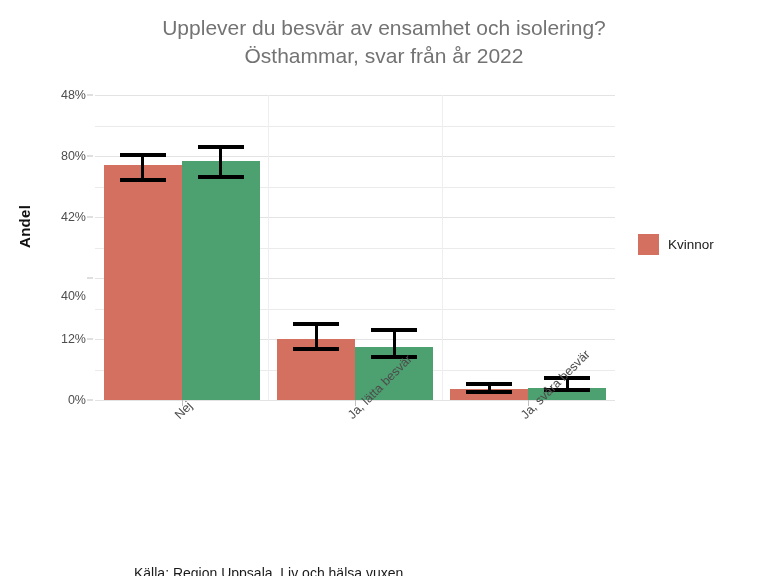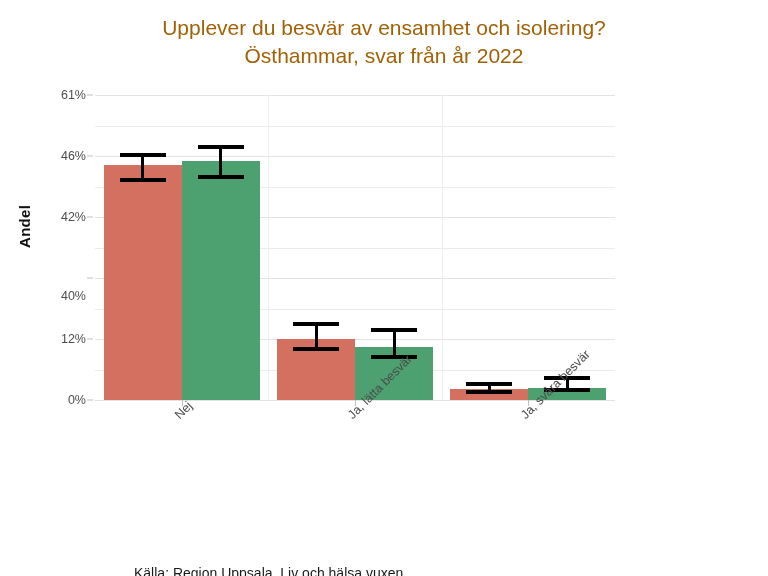--- a/index.html
+++ b/index.html
@@ -9,21 +9,21 @@
     font-family:"Liberation Sans", sans-serif;
     overflow:hidden;
     position:relative;
   }
   #chart-root{position:absolute;left:0;top:0;width:768px;height:576px;}
 
   
   .title{
     position:absolute;left:0;top:14px;width:768px;
     text-align:center;
-    color:#a16207;
+    color:#737373;
     font-size:21px;
     line-height:28px;
     font-family:"Liberation Sans", sans-serif;
     white-space:pre-line;
   }
 
   
   .plot{
     position:absolute;
     left:95px;top:95px;
@@ -121,24 +121,24 @@
       <div class="ytickmark" style="top: 244px;"></div>
       <div class="ytick" style="top: 244px;">12%</div>
       <div class="gridline major" style="top: 183px;"></div>
       <div class="ytickmark" style="top: 183px;"></div>
       <div class="ytick" style="top: 201px;">40%</div>
       <div class="gridline major" style="top: 122px;"></div>
       <div class="ytickmark" style="top: 122px;"></div>
       <div class="ytick" style="top: 122px;">42%</div>
       <div class="gridline major" style="top: 61px;"></div>
       <div class="ytickmark" style="top: 61px;"></div>
-      <div class="ytick" style="top: 61px;">46%</div>
+      <div class="ytick" style="top: 61px;">80%</div>
       <div class="gridline major" style="top: 0px;"></div>
       <div class="ytickmark" style="top: 0px;"></div>
-      <div class="ytick" style="top: 0px;">61%</div>
+      <div class="ytick" style="top: 0px;">48%</div>
       <div class="xtickmark" style="left: 86.6667px;"></div>
       <div class="bar kvinnor" style="left: 8.66667px; width: 78px; height: 234.85px; background: rgb(211, 112, 95);"></div>
       <div class="errbar" style="left: 8.66667px; width: 78px; top: 57.95px; height: 28.975px;">
         <div class="err-cap top"></div>
         <div class="err-stem"></div>
         <div class="err-cap bottom"></div>
       </div>
       <div class="bar man" style="left: 86.6667px; width: 78px; height: 239.425px; background: rgb(77, 160, 112);"></div>
       <div class="errbar" style="left: 86.6667px; width: 78px; top: 50.325px; height: 33.55px;">
         <div class="err-cap top"></div>
@@ -169,20 +169,24 @@
       </div>
       <div class="bar man" style="left: 433.333px; width: 78px; height: 12.2px; background: rgb(77, 160, 112);"></div>
       <div class="errbar" style="left: 433.333px; width: 78px; top: 280.6px; height: 16.775px;">
         <div class="err-cap top"></div>
         <div class="err-stem"></div>
         <div class="err-cap bottom"></div>
       </div>
     </div>
 
   <div class="legend">
+    <div class="legend-row">
+      <span class="legend-swatch kvinnor"></span>
+      <span class="legend-label">Kvinnor</span>
+    </div>
   </div>
 
   <div class="caption">Källa: Region Uppsala, Liv och hälsa vuxen</div>
 
 <div class="xlabel" style="left: 171.667px;">Nej</div>
     <div class="xlabel" style="left: 345px;">Ja, lätta besvär</div>
     <div class="xlabel" style="left: 518.333px;">Ja, svåra besvär</div>
   </div>
 
 </body></html>

